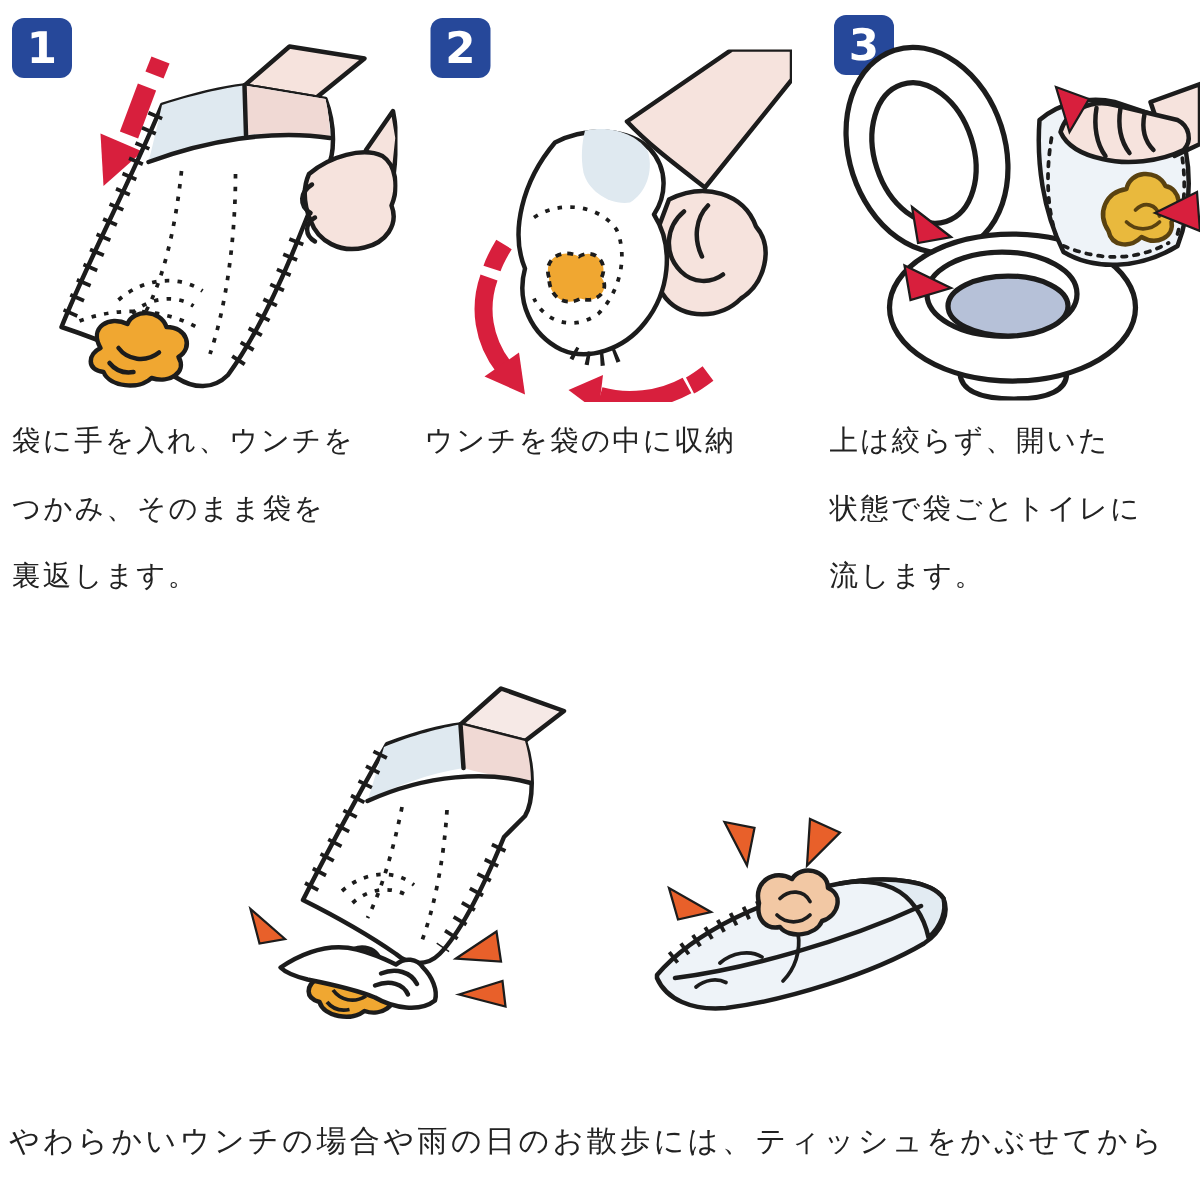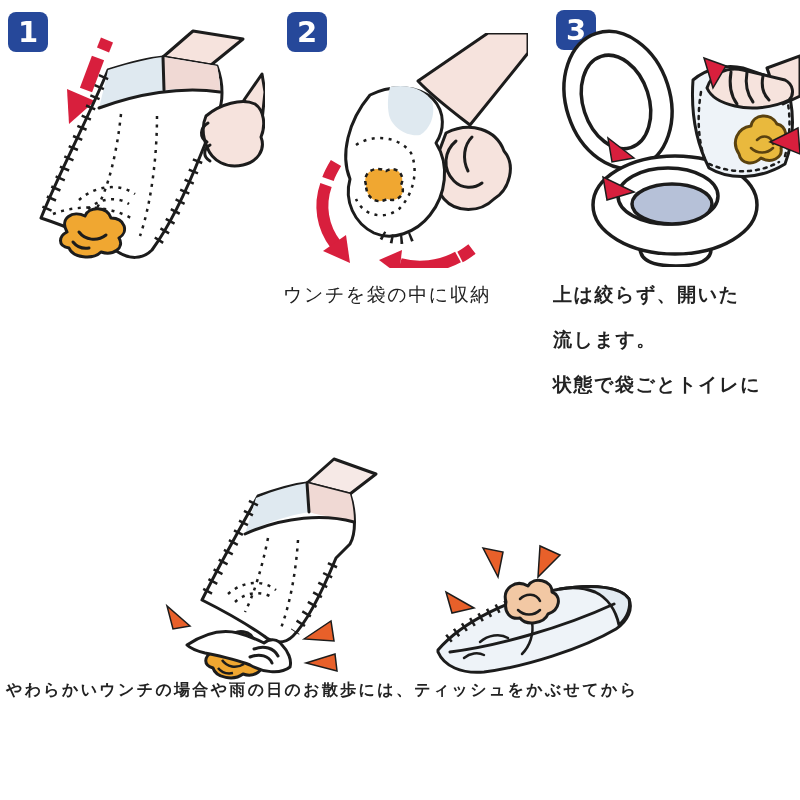--- a/index.html
+++ b/index.html
@@ -3,22 +3,22 @@
 <meta charset="utf-8">
 <style>
   html,body{margin:0;padding:0;background:#ffffff;}
   .canvas{position:relative;width:800px;height:800px;background:#ffffff;overflow:hidden;
           font-family:"DejaVu Sans","Liberation Sans",sans-serif;color:#222;}
   .badge{position:absolute;width:40px;height:40px;background:#26489a;border-radius:8px;
          color:#ffffff;display:flex;align-items:center;justify-content:center;
          font-size:29px;font-weight:bold;line-height:1;}
   .illus{position:absolute;}
   .caption{position:absolute;font-size:19px;line-height:45px;letter-spacing:1.5px;white-space:nowrap;}
-  .footer{position:absolute;left:6px;top:670px;width:794px;font-size:16px;line-height:40px;
-          letter-spacing:2.3px;white-space:nowrap;font-weight:bold;}
+  .footer{position:absolute;left:6px;top:740px;width:794px;font-size:20px;line-height:40px;
+          letter-spacing:2.3px;white-space:nowrap;}
 </style>
 </head>
 <body>
 
 <div class="canvas">
 
   <div class="badge" style="left:8px;top:12px;">1</div>
 
   <svg class="illus" style="left:5px;top:28px;" width="260" height="235" viewBox="0 0 260 235">
     <g fill="#d81f3d">
@@ -51,20 +51,25 @@
       <path d="M203,95 c-8,5 -9,14 -1,19" fill="none"></path>
       <path d="M205,117 c-7,4 -7,12 0,16" fill="none"></path>
     </g>
     <g stroke="#1c1c1c" stroke-width="3" stroke-linejoin="round" stroke-linecap="round">
       <path d="M62,204 C54,190 68,182 80,188 C84,178 102,178 106,190 C120,190 124,204 114,210 C120,220 108,228 96,224 C88,232 68,230 64,220 C52,218 54,208 62,204 Z" fill="#f0a731"></path>
       <path d="M74,204 c6,8 18,10 27,3" fill="none"></path>
       <path d="M68,214 c4,5 10,7 16,6" fill="none"></path>
     </g>
   </svg>
 
+  <div class="caption" style="left:8px;top:272px;">
+    <div>袋に手を入れ、ウンチを</div>
+    <div>つかみ、そのまま袋を</div>
+    <div>裏返します。</div>
+  </div>
 
   <div class="badge" style="left:287px;top:12px;">2</div>
 
   <svg class="illus" style="left:278px;top:33px;" width="250" height="235" viewBox="0 0 250 235">
     <g stroke="#1c1c1c" stroke-width="3" stroke-linejoin="round" stroke-linecap="round">
       <path d="M140,48 L210,0 L250,0 L250,20 L192,92 C174,78 155,64 140,48 Z" fill="#f6e3dd"></path>
       <path d="M168,100 C192,88 218,96 226,118 C238,132 232,156 216,166 C202,180 178,180 166,166 C154,152 154,130 162,116 Z" fill="#f6e3dd"></path>
       <path d="M178,108 C166,118 164,136 176,148 C184,156 196,156 204,150" fill="none"></path>
       <path d="M194,104 C186,112 184,126 190,138" fill="none"></path>
     </g>
@@ -119,24 +124,24 @@
       <path d="M218,54 C216,64 218,72 224,78" fill="none"></path>
     </g>
     <g fill="#d81f3d" stroke="#1c1c1c" stroke-width="1.5">
       <polygon points="168,66 159,36 181,44"></polygon>
       <polygon points="225,120 253,106 255,132"></polygon>
       <polygon points="89,136 63,116 67,140"></polygon>
       <polygon points="89,170 58,155 62,178"></polygon>
     </g>
   </svg>
 
-  <div class="caption" style="left:553px;top:272px;font-weight:bold;">
+  <div class="caption" style="left:553px;top:272px;">
     <div>上は絞らず、開いた</div>
+    <div>状態で袋ごとトイレに</div>
     <div>流します。</div>
-    <div>状態で袋ごとトイレに</div>
   </div>
 
   <svg class="illus" style="left:150px;top:452px;" width="250" height="245" viewBox="0 0 250 245">
     <g stroke="#1c1c1c" stroke-width="3" stroke-linejoin="round" stroke-linecap="round">
       <path d="M157,31 L184,7 L226,22 L200,42 Z" fill="#f6e9e6"></path>
       <path d="M108,44 C130,36 148,32 157,31 L200,42 C206,60 206,82 200,92 L186,106 C172,140 157,170 143,184 C134,193 122,191 114,184 C91,168 68,156 52,148 C70,112 90,76 108,44 Z" fill="#ffffff"></path>
       <path d="M106,46 C125,38 145,33 157,31 L159,60 C135,64 113,72 95,82 Z" fill="#dfe9f0" stroke="none"></path>
       <path d="M157,31 L200,42 C203,52 204,62 204,70 C188,66 172,64 159,60 Z" fill="#f0d9d4" stroke="none"></path>
       <path d="M95,82 C135,64 175,62 204,70" fill="none"></path>
       <path d="M157,31 L159,60" fill="none"></path>

